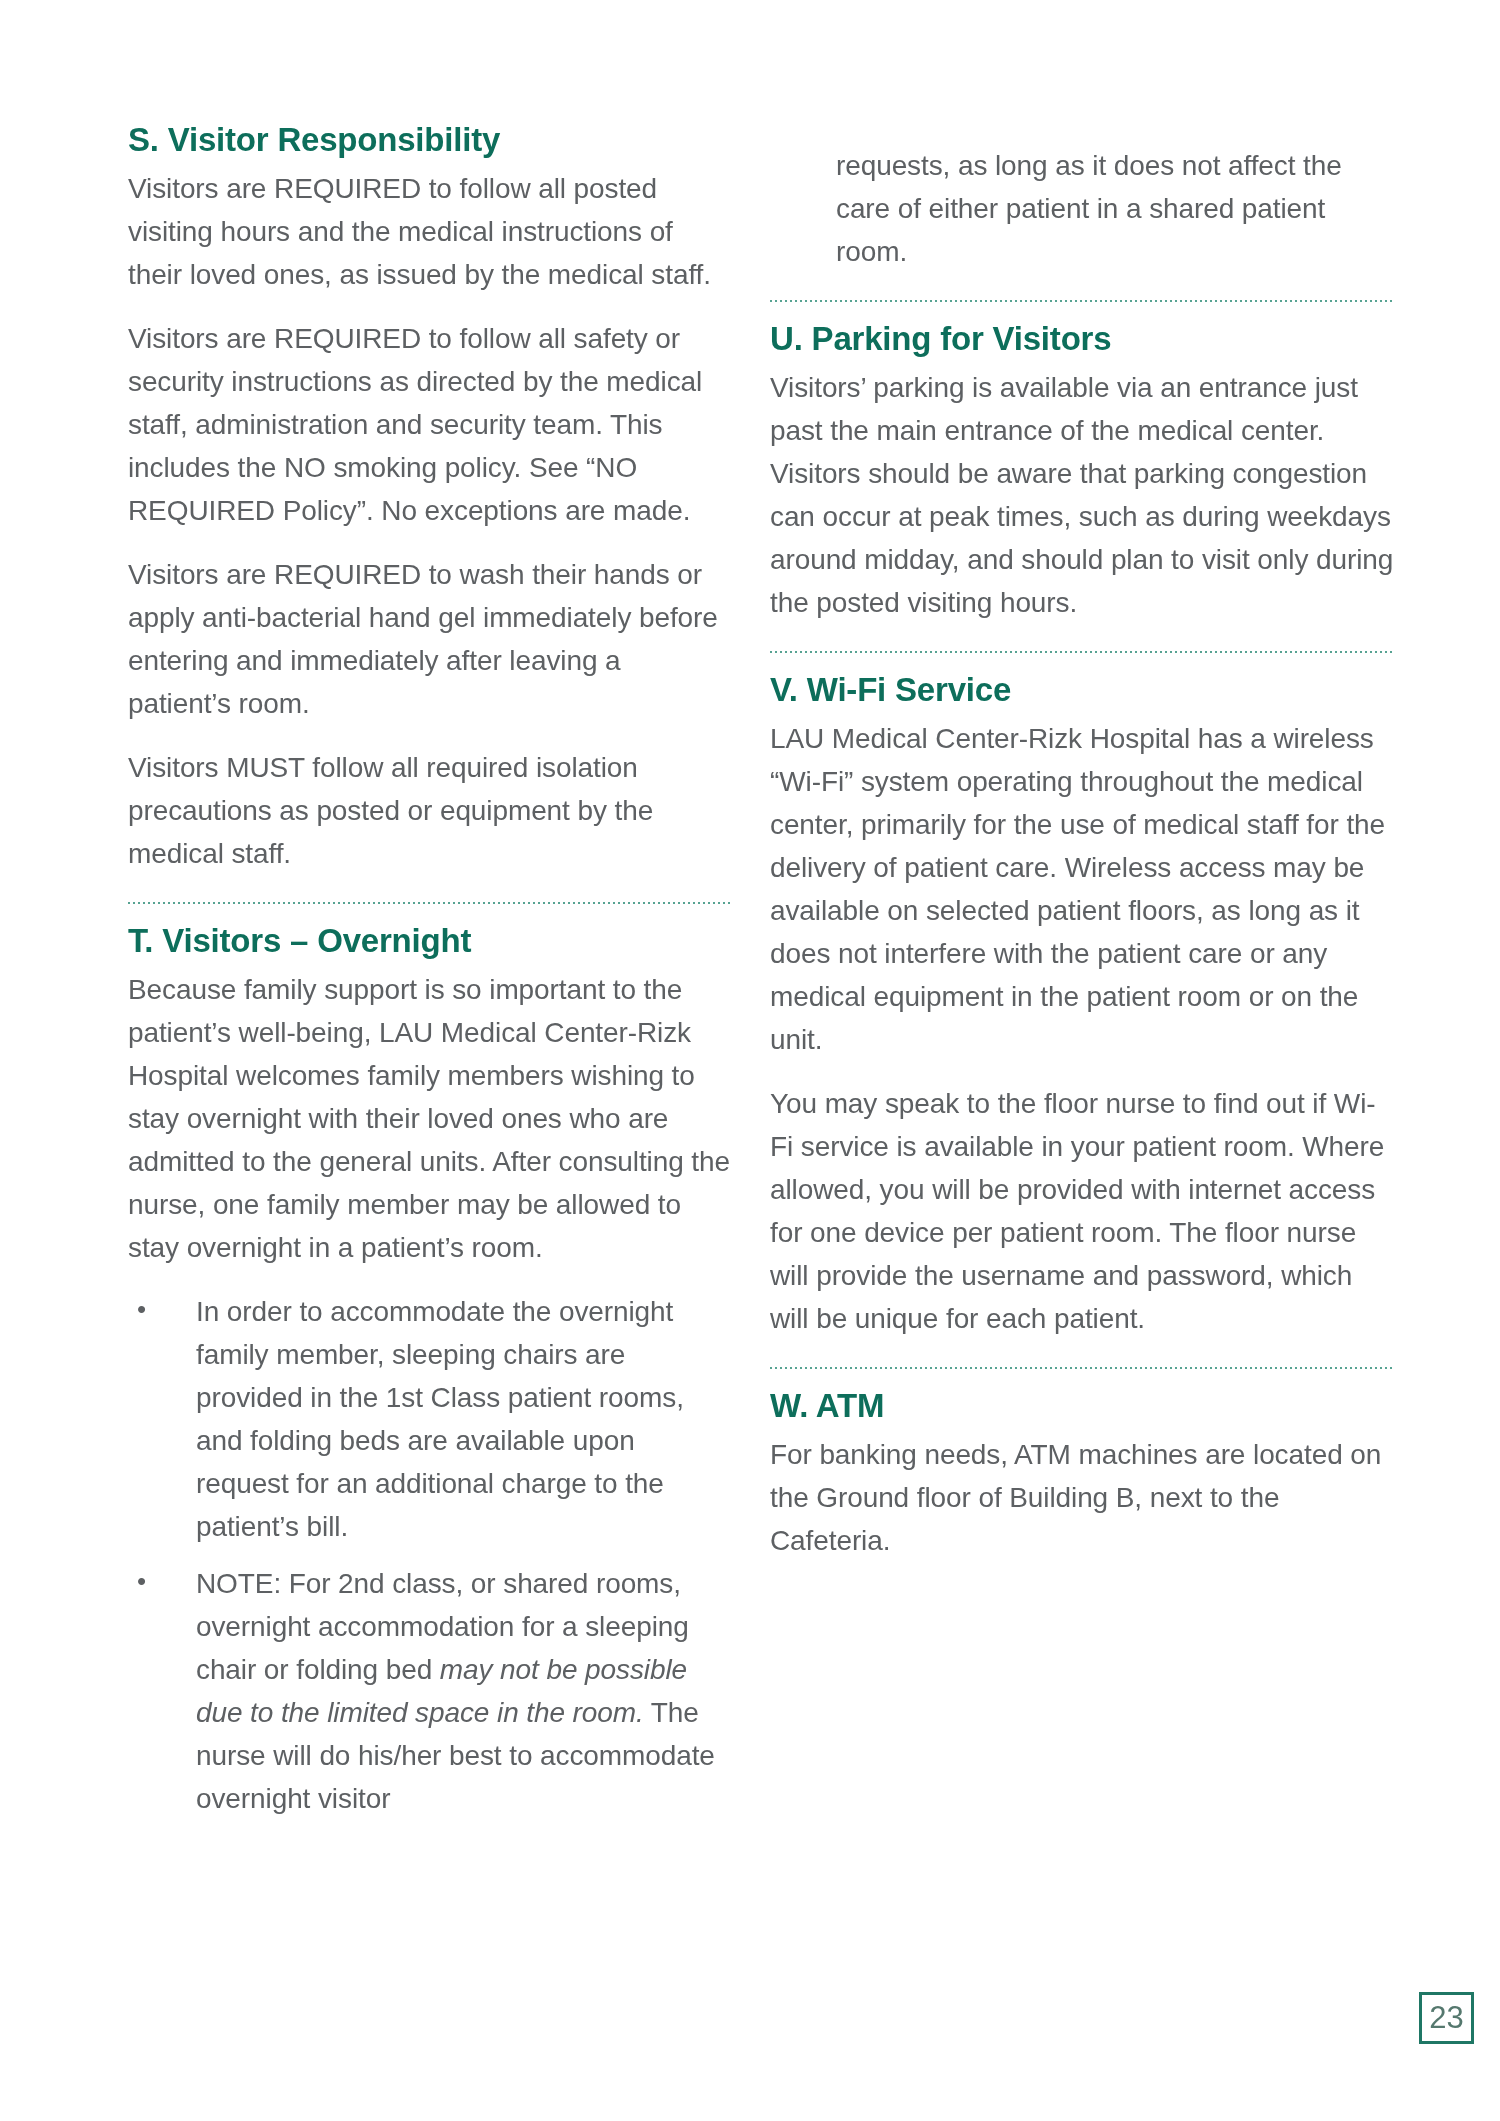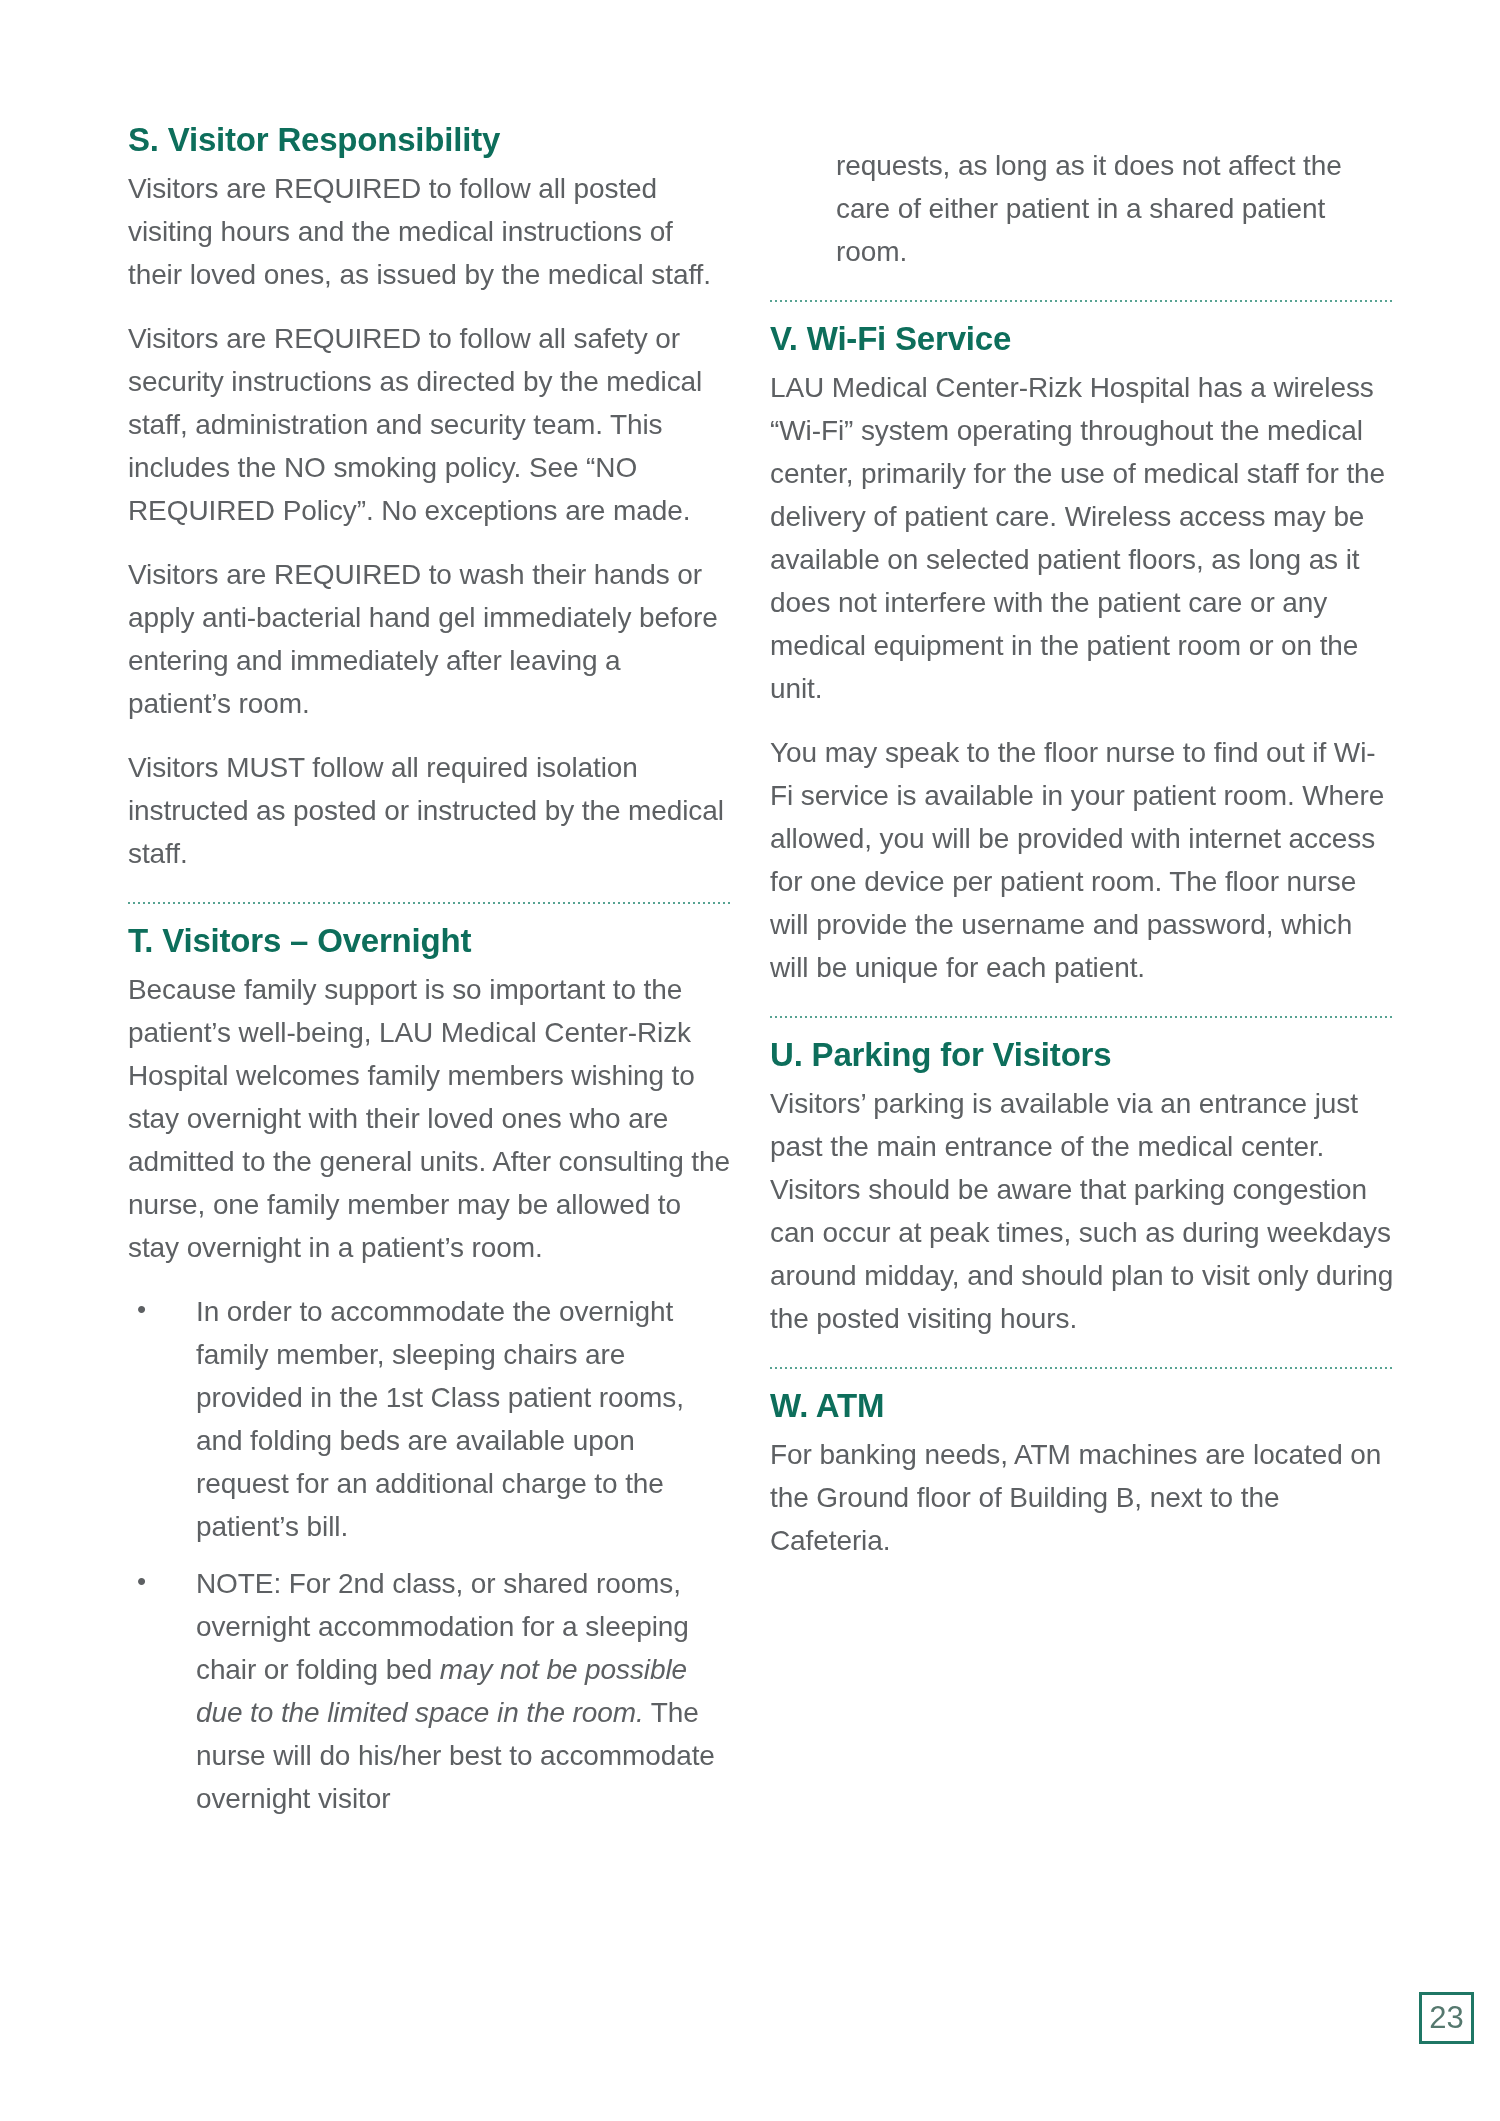--- a/index.html
+++ b/index.html
@@ -79,21 +79,21 @@
 
 <div class="page">
 
   <div class="col col-left">
 
     <section>
       <h2 class="heading">S. Visitor Responsibility</h2>
       <p class="para">Visitors are REQUIRED to follow all posted visiting hours and the medical instructions of their loved ones, as issued by the medical staff.</p>
       <p class="para">Visitors are REQUIRED to follow all safety or security instructions as directed by the medical staff, administration and security team. This includes the NO smoking policy. See “NO REQUIRED Policy”. No exceptions are made.</p>
       <p class="para">Visitors are REQUIRED to wash their hands or apply anti-bacterial hand gel immediately before entering and immediately after leaving a patient’s room.</p>
-      <p class="para">Visitors MUST follow all required isolation instructed as posted or instructed by the medical staff.</p>
+      <p class="para">Visitors MUST follow all required isolation precautions as posted or equipment by the medical staff.</p>
     </section>
 
     <section>
       <div class="divider"></div>
       <h2 class="heading">T. Visitors – Overnight</h2>
       <p class="para">Because family support is so important to the patient’s well-being, LAU Medical Center-Rizk Hospital welcomes family members wishing to stay overnight with their loved ones who are admitted to the general units. After consulting the nurse, one family member may be allowed to stay overnight in a patient’s room.</p>
 
       <ul class="bullet-list">
         <li class="bullet-item">
           <span class="bullet-marker">•</span>
@@ -107,29 +107,29 @@
     </section>
 
   </div>
 
   <div class="col col-right">
 
     <p class="para indent-para">requests, as long as it does not affect the care of either patient in a shared patient room.</p>
 
     <section>
       <div class="divider"></div>
-      <h2 class="heading">V. Wi-Fi Service</h2>
-      <p class="para">LAU Medical Center-Rizk Hospital has a wireless “Wi-Fi” system operating throughout the medical center, primarily for the use of medical staff for the delivery of patient care. Wireless access may be available on selected patient floors, as long as it does not interfere with the patient care or any medical equipment in the patient room or on the unit.</p>
-      <p class="para">You may speak to the floor nurse to find out if Wi-Fi service is available in your patient room. Where allowed, you will be provided with internet access for one device per patient room. The floor nurse will provide the username and password, which will be unique for each patient.</p>
+      <h2 class="heading">U. Parking for Visitors</h2>
+      <p class="para">Visitors’ parking is available via an entrance just past the main entrance of the medical center. Visitors should be aware that parking congestion can occur at peak times, such as during weekdays around midday, and should plan to visit only during the posted visiting hours.</p>
     </section>
 
     <section>
       <div class="divider"></div>
-      <h2 class="heading">U. Parking for Visitors</h2>
-      <p class="para">Visitors’ parking is available via an entrance just past the main entrance of the medical center. Visitors should be aware that parking congestion can occur at peak times, such as during weekdays around midday, and should plan to visit only during the posted visiting hours.</p>
+      <h2 class="heading">V. Wi-Fi Service</h2>
+      <p class="para">LAU Medical Center-Rizk Hospital has a wireless “Wi-Fi” system operating throughout the medical center, primarily for the use of medical staff for the delivery of patient care. Wireless access may be available on selected patient floors, as long as it does not interfere with the patient care or any medical equipment in the patient room or on the unit.</p>
+      <p class="para">You may speak to the floor nurse to find out if Wi-Fi service is available in your patient room. Where allowed, you will be provided with internet access for one device per patient room. The floor nurse will provide the username and password, which will be unique for each patient.</p>
     </section>
 
     <section>
       <div class="divider"></div>
       <h2 class="heading">W. ATM</h2>
       <p class="para">For banking needs, ATM machines are located on the Ground floor of Building B, next to the Cafeteria.</p>
     </section>
 
   </div>
 

